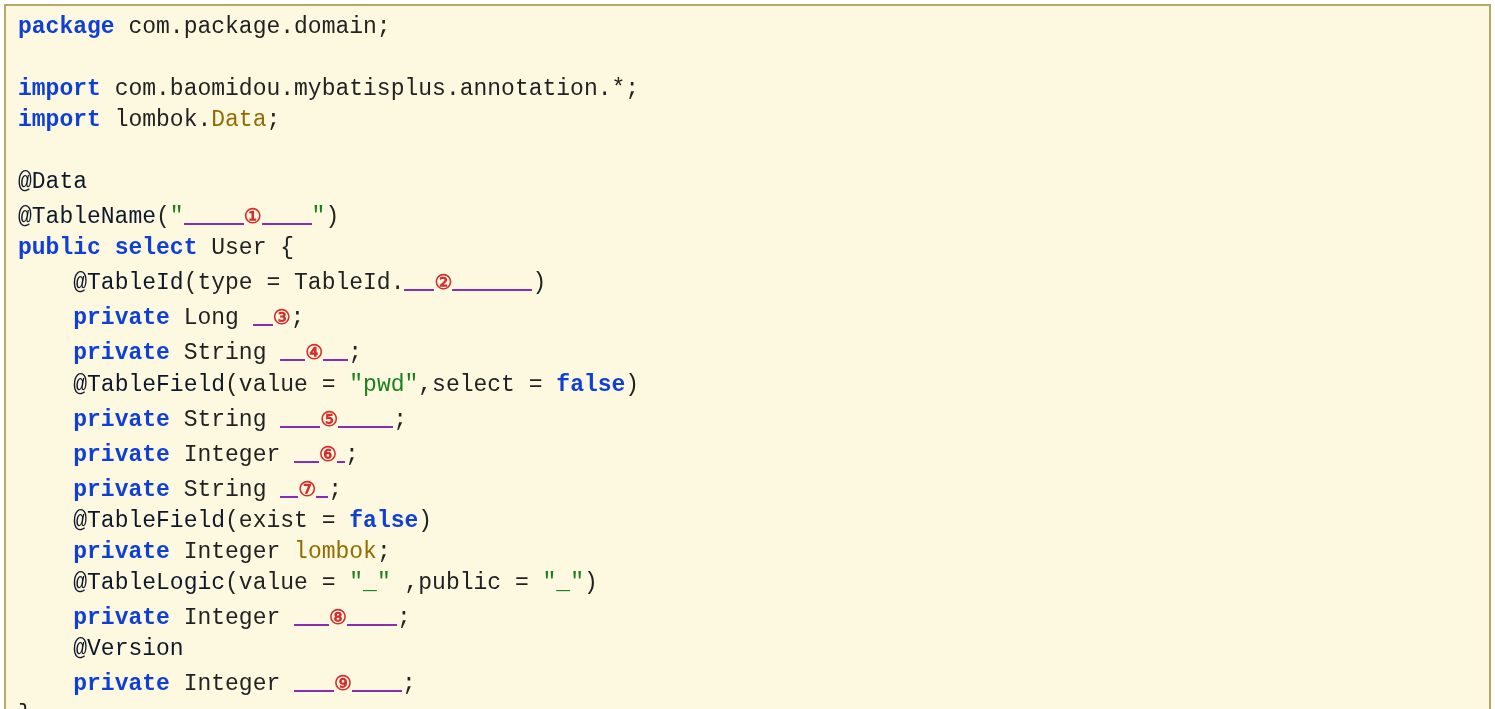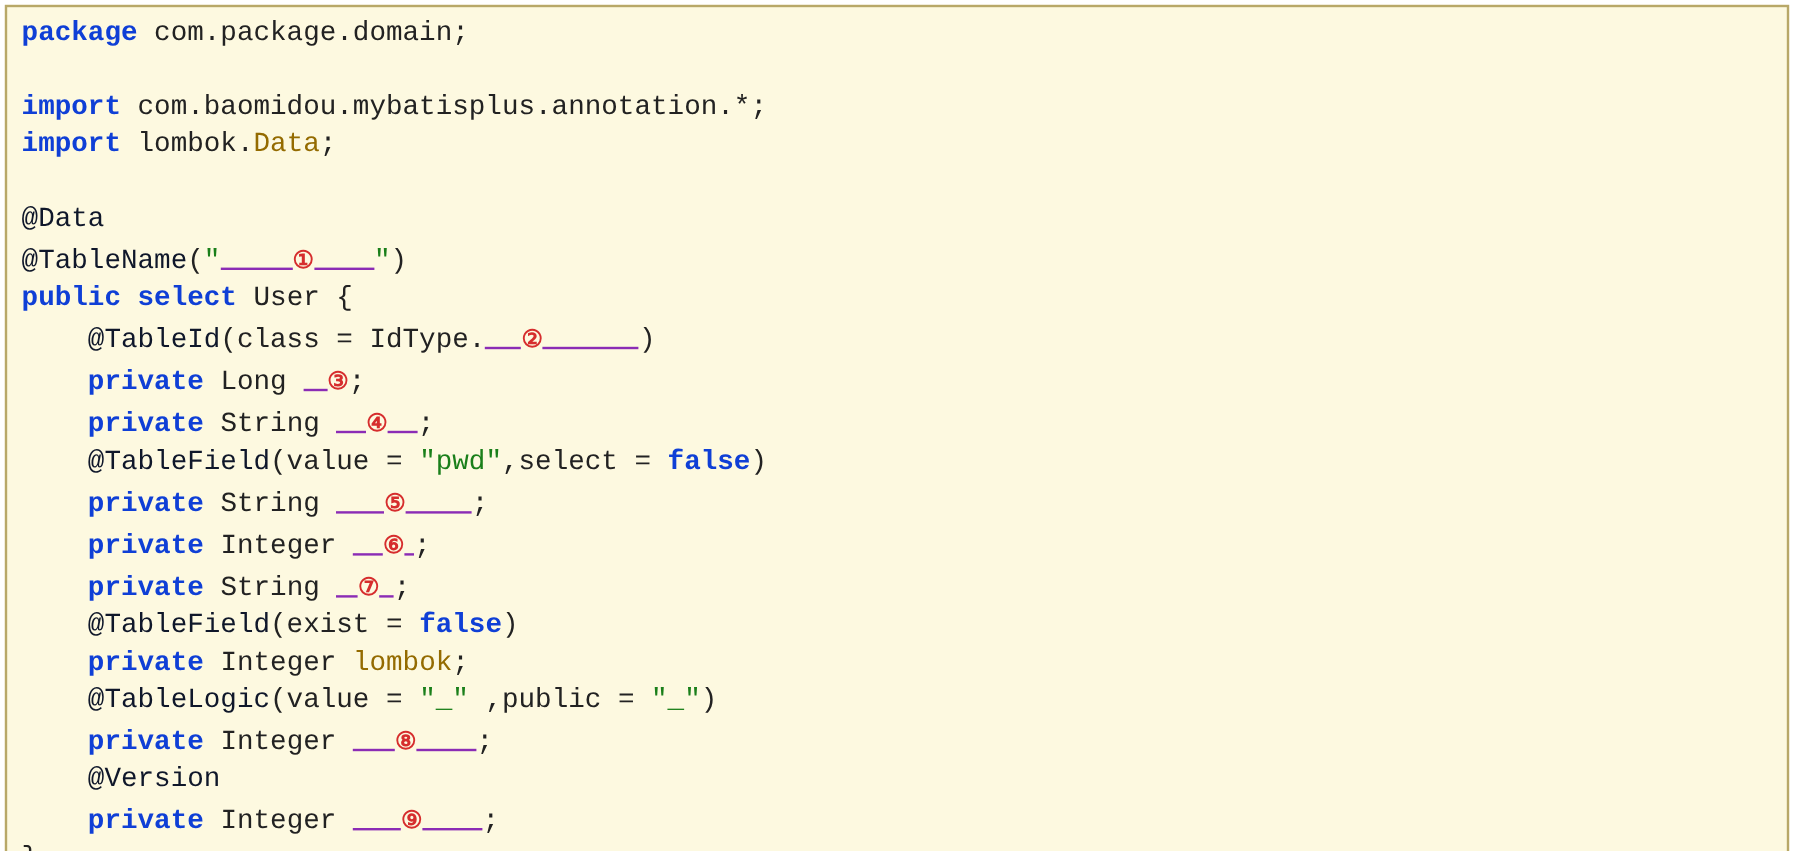--- a/index.html
+++ b/index.html
@@ -60,21 +60,21 @@
 
 <div class="code-box">
 <pre><span class="kw">package</span><span class="plain"> com.package.domain;</span>
 
 <span class="kw">import</span><span class="plain"> com.baomidou.mybatisplus.annotation.*;</span>
 <span class="kw">import</span><span class="plain"> lombok.</span><span class="ref">Data</span><span class="plain">;</span>
 
 <span class="ann">@Data</span>
 <span class="ann">@TableName</span><span class="plain">(</span><span class="str">"</span><span class="blank" style="width:60px"></span><span class="num-circle">①</span><span class="blank" style="width:50px"></span><span class="str">"</span><span class="plain">)</span>
 <span class="kw">public</span><span class="kw"> select</span><span class="plain"> User {</span>
-    <span class="ann">@TableId</span><span class="plain">(class = IdType.</span><span class="blank" style="width:30px"></span><span class="num-circle">②</span><span class="blank" style="width:80px"></span><span class="plain">)</span>
+    <span class="ann">@TableId</span><span class="plain">(type = TableId.</span><span class="blank" style="width:30px"></span><span class="num-circle">②</span><span class="blank" style="width:80px"></span><span class="plain">)</span>
     <span class="kw">private</span><span class="plain"> Long </span><span class="blank" style="width:20px"></span><span class="num-circle">③</span><span class="plain">;</span>
     <span class="kw">private</span><span class="plain"> String </span><span class="blank" style="width:25px"></span><span class="num-circle">④</span><span class="blank" style="width:25px"></span><span class="plain">;</span>
     <span class="ann">@TableField</span><span class="plain">(value = </span><span class="str">"pwd"</span><span class="plain">,select = </span><span class="kw">false</span><span class="plain">)</span>
     <span class="kw">private</span><span class="plain"> String </span><span class="blank" style="width:40px"></span><span class="num-circle">⑤</span><span class="blank" style="width:55px"></span><span class="plain">;</span>
     <span class="kw">private</span><span class="plain"> Integer </span><span class="blank" style="width:25px"></span><span class="num-circle">⑥</span><span class="blank" style="width:8px"></span><span class="plain">;</span>
     <span class="kw">private</span><span class="plain"> String </span><span class="blank" style="width:18px"></span><span class="num-circle">⑦</span><span class="blank" style="width:12px"></span><span class="plain">;</span>
     <span class="ann">@TableField</span><span class="plain">(exist = </span><span class="kw">false</span><span class="plain">)</span>
     <span class="kw">private</span><span class="plain"> Integer </span><span class="ref">lombok</span><span class="plain">;</span>
     <span class="ann">@TableLogic</span><span class="plain">(value = </span><span class="str">"_"</span><span class="plain"> ,public = </span><span class="str">"_"</span><span class="plain">)</span>
     <span class="kw">private</span><span class="plain"> Integer </span><span class="blank" style="width:35px"></span><span class="num-circle">⑧</span><span class="blank" style="width:50px"></span><span class="plain">;</span>

